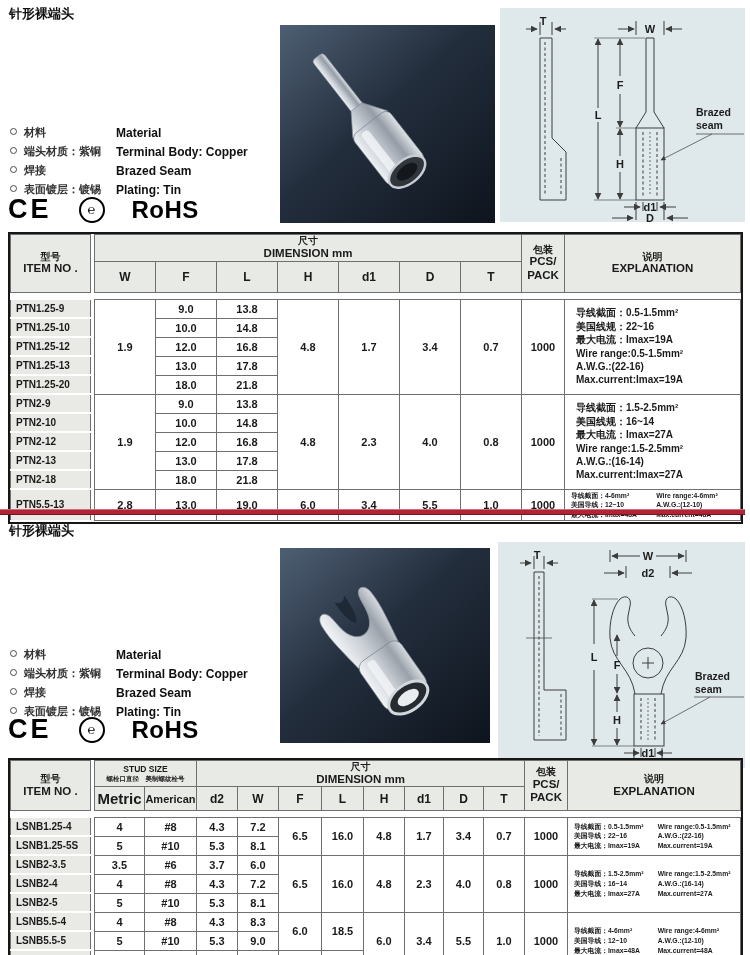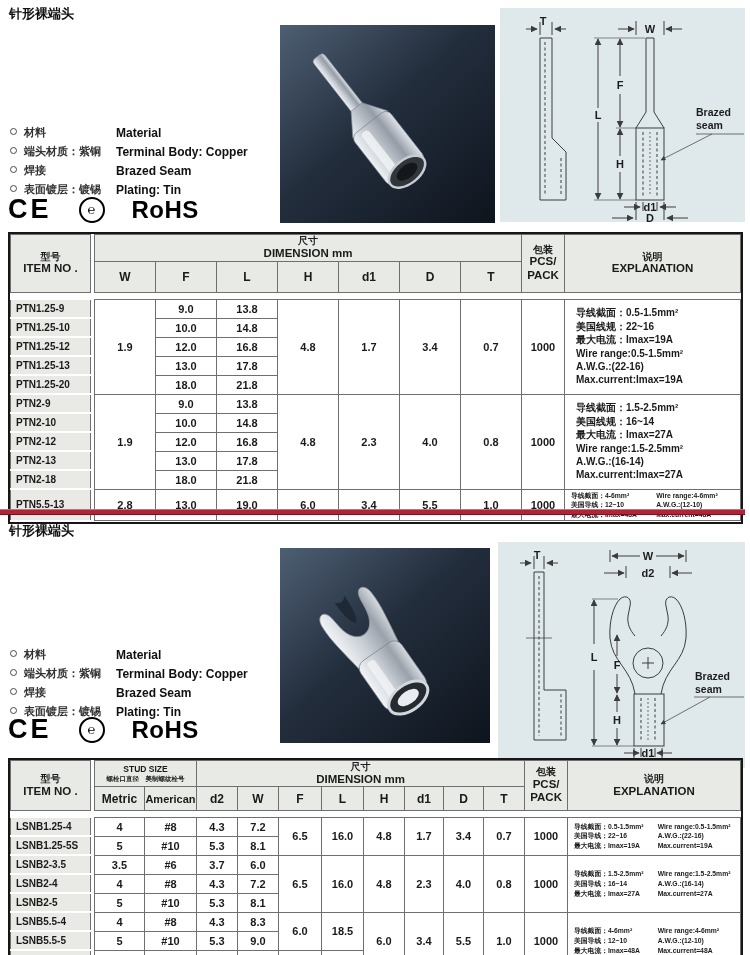--- a/index.html
+++ b/index.html
@@ -534,21 +534,21 @@
           <div class="h-cn">包装</div>
           <div class="h-en">PCS/</div>
           <div class="h-en">PACK</div>
         </td>
         <td class="hc" rowspan="2">
           <div class="h-cn">说明</div>
           <div class="h-en">EXPLANATION</div>
         </td>
       </tr>
       <tr>
-        <td class="hc h-let" style="height:23px;font-size:12px">Metric</td>
+        <td class="hc h-let" style="height:23px;font-size:15px">Metric</td>
         <td class="hc h-let" style="font-size:11px">American</td>
         <td class="hc h-let">d2</td>
         <td class="hc h-let">W</td>
         <td class="hc h-let">F</td>
         <td class="hc h-let">L</td>
         <td class="hc h-let">H</td>
         <td class="hc h-let">d1</td>
         <td class="hc h-let">D</td>
         <td class="hc h-let">T</td>
       </tr>

